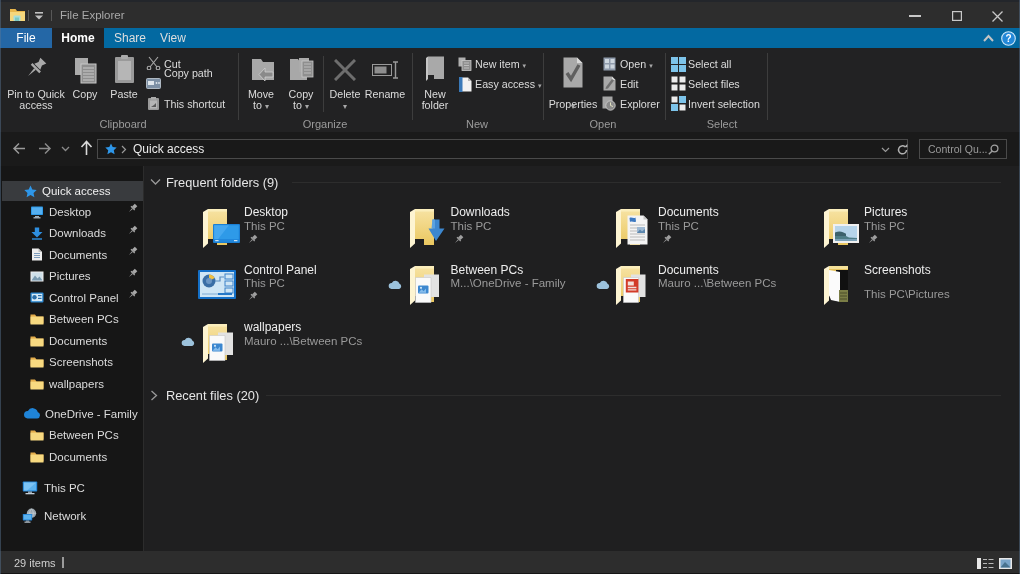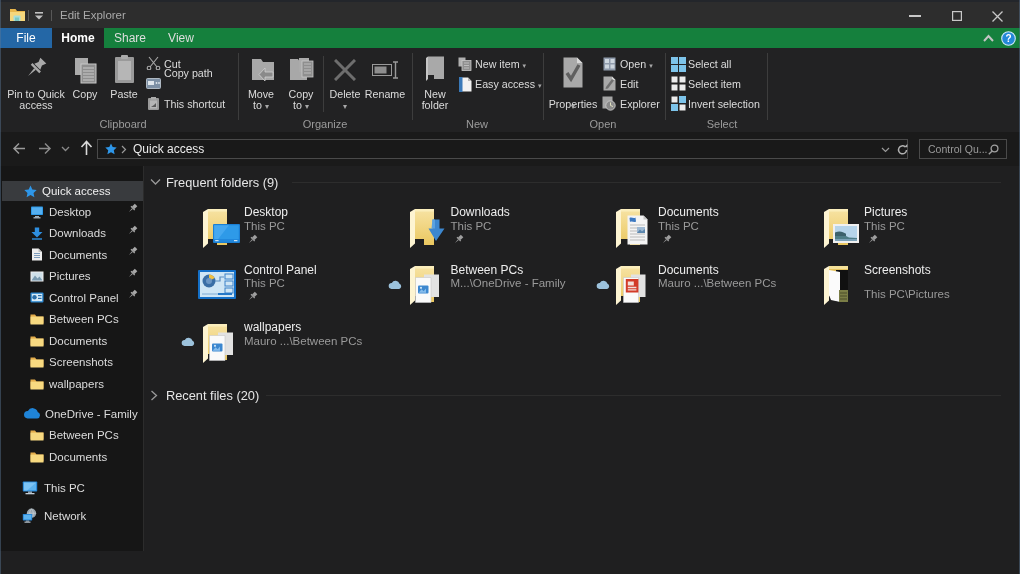--- a/index.html
+++ b/index.html
@@ -4,26 +4,26 @@
 <style>
 html,body{margin:0;padding:0;background:#000;}
 #win{position:relative;width:1020px;height:574px;background:#1f1f20;overflow:hidden;
   font-family:"Liberation Sans",sans-serif;-webkit-font-smoothing:antialiased;}
 .abs{position:absolute;}
 
 #titlebar{position:absolute;left:0;top:0;width:1020px;height:28px;background:#2d2d2d;border-top:2px solid #23262b;box-sizing:border-box;}
 #titlebar .sep{position:absolute;top:8px;width:1px;height:11px;background:#585858;}
 #title-text{position:absolute;left:60px;top:7px;font-size:11.5px;color:#a9a9a9;}
 
-#tabrow{position:absolute;left:0;top:28px;width:1020px;height:20px;background:#15803d;}
+#tabrow{position:absolute;left:0;top:28px;width:1020px;height:20px;background:#0369a1;}
 .tab{position:absolute;top:0;height:20px;line-height:20px;text-align:center;font-size:12px;color:#dedede;}
 #tab-file{left:0;width:52px;background:#2467a6;color:#fff;}
 #tab-home{left:52px;width:52px;background:#222223;color:#fff;}
 #tab-share{left:104px;width:52px;}
-#tab-view{left:156px;width:50px;text-align:center;}
+#tab-view{left:148px;width:50px;text-align:center;}
 
 #ribbon{position:absolute;left:0;top:48px;width:1020px;height:84px;background:#222223;}
 .rsep{position:absolute;top:5px;width:1px;height:67px;background:#3d3d3d;}
 .glabel{position:absolute;top:69px;height:14px;line-height:14px;font-size:11px;color:#9b9b9b;text-align:center;}
 .biglab{position:absolute;font-size:10.7px;color:#dcdcdc;text-align:center;line-height:11px;}
 .smalltxt{position:absolute;font-size:10.7px;color:#dcdcdc;line-height:12px;}
 .chev{color:#a8a8a8;font-size:8px;}
 
 #addrrow{position:absolute;left:0;top:132px;width:1020px;height:34px;background:#1a1a1a;}
 #addrbox{position:absolute;left:97px;top:7px;width:811px;height:20px;background:#191919;border:1px solid #4a4a4a;box-sizing:border-box;}
@@ -49,21 +49,21 @@
     <path d="M1,5 L16,5 L16,14 L1,14 Z" fill="#f6d77c"></path>
     <rect x="4.5" y="8.5" width="7" height="5.5" rx="1" fill="#a8ded9"></rect>
     <rect x="6" y="10.5" width="4" height="3.5" fill="#7cc9c3"></rect>
   </svg>
   <div class="sep" style="left:28px"></div>
   <svg class="abs" style="left:34px;top:10px" width="10" height="8" viewBox="0 0 10 8">
     <rect x="1" y="0" width="8" height="1.6" fill="#c0c0c0"></rect>
     <path d="M1,3.4 L9,3.4 L5,7.4 Z" fill="#c0c0c0"></path>
   </svg>
   <div class="sep" style="left:51px"></div>
-  <div id="title-text">Edit Explorer</div>
+  <div id="title-text">File Explorer</div>
   <svg class="abs" style="left:909px;top:13px" width="12" height="2" viewBox="0 0 12 2">
         <rect width="12" height="2" fill="#c8c8c8"></rect>
       </svg>
   <svg class="abs" style="left:952px;top:9px" width="10" height="10" viewBox="0 0 10 10">
         <rect x="0.6" y="0.6" width="8.8" height="8.8" fill="none" stroke="#c8c8c8" stroke-width="1.2"></rect>
       </svg>
   <svg class="abs" style="left:992px;top:9px" width="11" height="11" viewBox="0 0 11 11">
         <path d="M0.5,0.5 L10.5,10.5 M10.5,0.5 L0.5,10.5" stroke="#c8c8c8" stroke-width="1.3"></path>
       </svg>
 </div>
@@ -223,21 +223,21 @@
   </svg>
   <div class="smalltxt" style="left:688px;top:10px">Select all</div>
   <svg class="abs" style="left:671px;top:28.3px" width="15" height="15" viewBox="0 0 15 15">
     <g fill="#ececec">
           <rect x="0.5" y="0.5" width="6" height="6"></rect>
           <rect x="8.5" y="0.5" width="6" height="6"></rect>
           <rect x="0.5" y="8.5" width="6" height="6"></rect>
           <rect x="8.5" y="8.5" width="6" height="6"></rect>
         </g>
   </svg>
-  <div class="smalltxt" style="left:688px;top:29.7px">Select item</div>
+  <div class="smalltxt" style="left:688px;top:29.7px">Select files</div>
   <svg class="abs" style="left:671px;top:48.2px" width="15" height="15" viewBox="0 0 15 15">
     <g fill="#7dc4ea">
           <rect x="8" y="0" width="7" height="7"></rect>
           <rect x="0" y="8" width="7" height="7"></rect>
         </g>
     <g fill="#ececec">
           <rect x="0.5" y="0.5" width="6" height="6"></rect>
           <rect x="8.5" y="8.5" width="6" height="6"></rect>
         </g>
   </svg>
@@ -556,20 +556,35 @@
   <div class="tpath" style="left:244px;top:334.1px">Mauro ...\Between PCs</div>
 
   <svg class="abs" style="left:150px;top:390px" width="8" height="11" viewBox="0 0 8 11">
         <path d="M1.5,1 L6.5,5.5 L1.5,10" fill="none" stroke="#9a9a9a" stroke-width="1.3"></path>
       </svg>
   <div class="hdr" style="left:166px;top:387.5px">Recent files (20)</div>
   <div class="hrule" style="left:266px;top:395px;width:735px"></div>
 </div>
 <div class="abs" style="left:0;top:0;width:1px;height:574px;background:rgba(90,120,150,0.45);z-index:50"></div>
 <div class="abs" style="left:1019px;top:0;width:1px;height:574px;background:rgba(90,120,150,0.45);z-index:50"></div>
+<div id="statusbar">
+  <div class="abs" style="left:14px;top:4.5px;font-size:11px;color:#cfcfcf;line-height:14px">29 items</div>
+  <div class="abs" style="left:62px;top:6px;width:1.5px;height:11px;background:#9a9a9a"></div>
+  <svg class="abs" style="left:977px;top:7px" width="18" height="11" viewBox="0 0 18 11">
+    <rect x="0" y="0" width="4" height="11" fill="#e8e8e8"></rect>
+    <g stroke="#b8b8b8" stroke-width="1.2">
+          <path d="M6,1.5 h4 M11.5,1.5 h5 M6,5.5 h4 M11.5,5.5 h5 M6,9.5 h4 M11.5,9.5 h5"></path>
+        </g>
+  </svg>
+  <svg class="abs" style="left:999px;top:7px" width="13" height="11" viewBox="0 0 13 11">
+    <rect x="0" y="0" width="13" height="11" fill="#e8e8e8"></rect>
+    <rect x="1.5" y="1.5" width="10" height="8" fill="#7aa4c8"></rect>
+    <path d="M1.5,9.5 L6,4 L11.5,9.5 Z" fill="#48728f"></path>
+  </svg>
+</div>
 <svg width="0" height="0" style="position:absolute">
   <defs>
     <linearGradient id="fg" x1="0" y1="0" x2="0" y2="1">
       <stop offset="0" stop-color="#f7e3a4"></stop>
           <stop offset="1" stop-color="#eac75f"></stop>
     </linearGradient>
     <g id="tf">
       <path d="M1,5 L6,2 L6,36.5 L1,41 Z" fill="#fdf4d2"></path>
       <path d="M6,2 H25 V38 H15 V32 H6 Z" fill="url(#fg)"></path>
       <path d="M6,2 H25 V4.5 H6 Z" fill="#fbeebc"></path>

